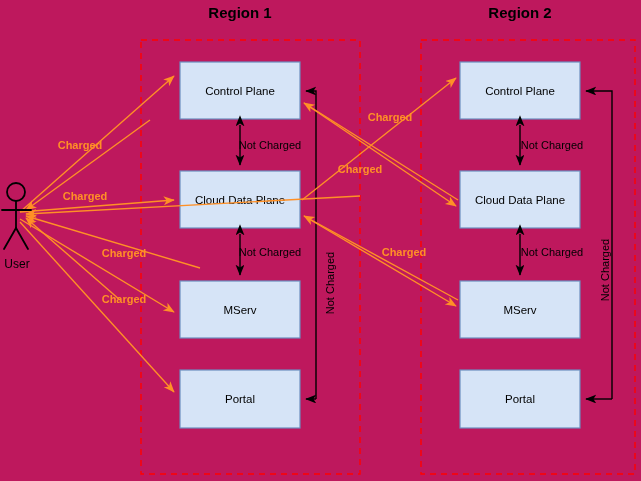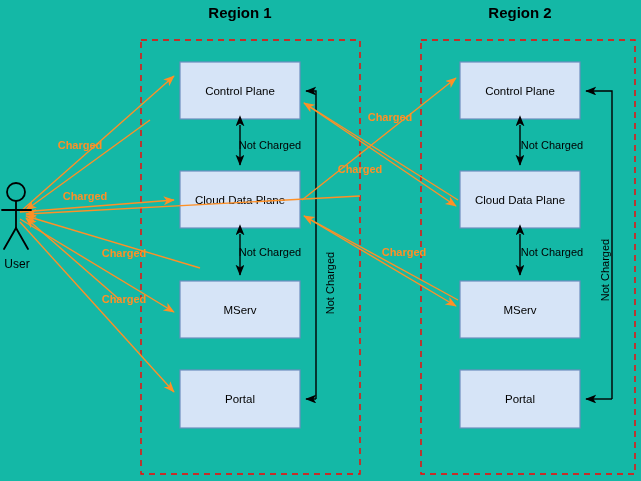--- a/index.html
+++ b/index.html
@@ -8,21 +8,21 @@
     background: #ffffff;
   }
   body {
     font-family: "Liberation Sans", sans-serif;
   }
   #canvas-wrap {
     position: relative;
     width: 641px;
     height: 481px;
     overflow: hidden;
-    background: #14b8a6;
+    background: #be185d;
   }
   svg#diagram {
     display: block;
     width: 641px;
     height: 481px;
   }
   .region-title {
     font-family: "Liberation Sans", sans-serif;
     font-size: 15px;
     font-weight: bold;

